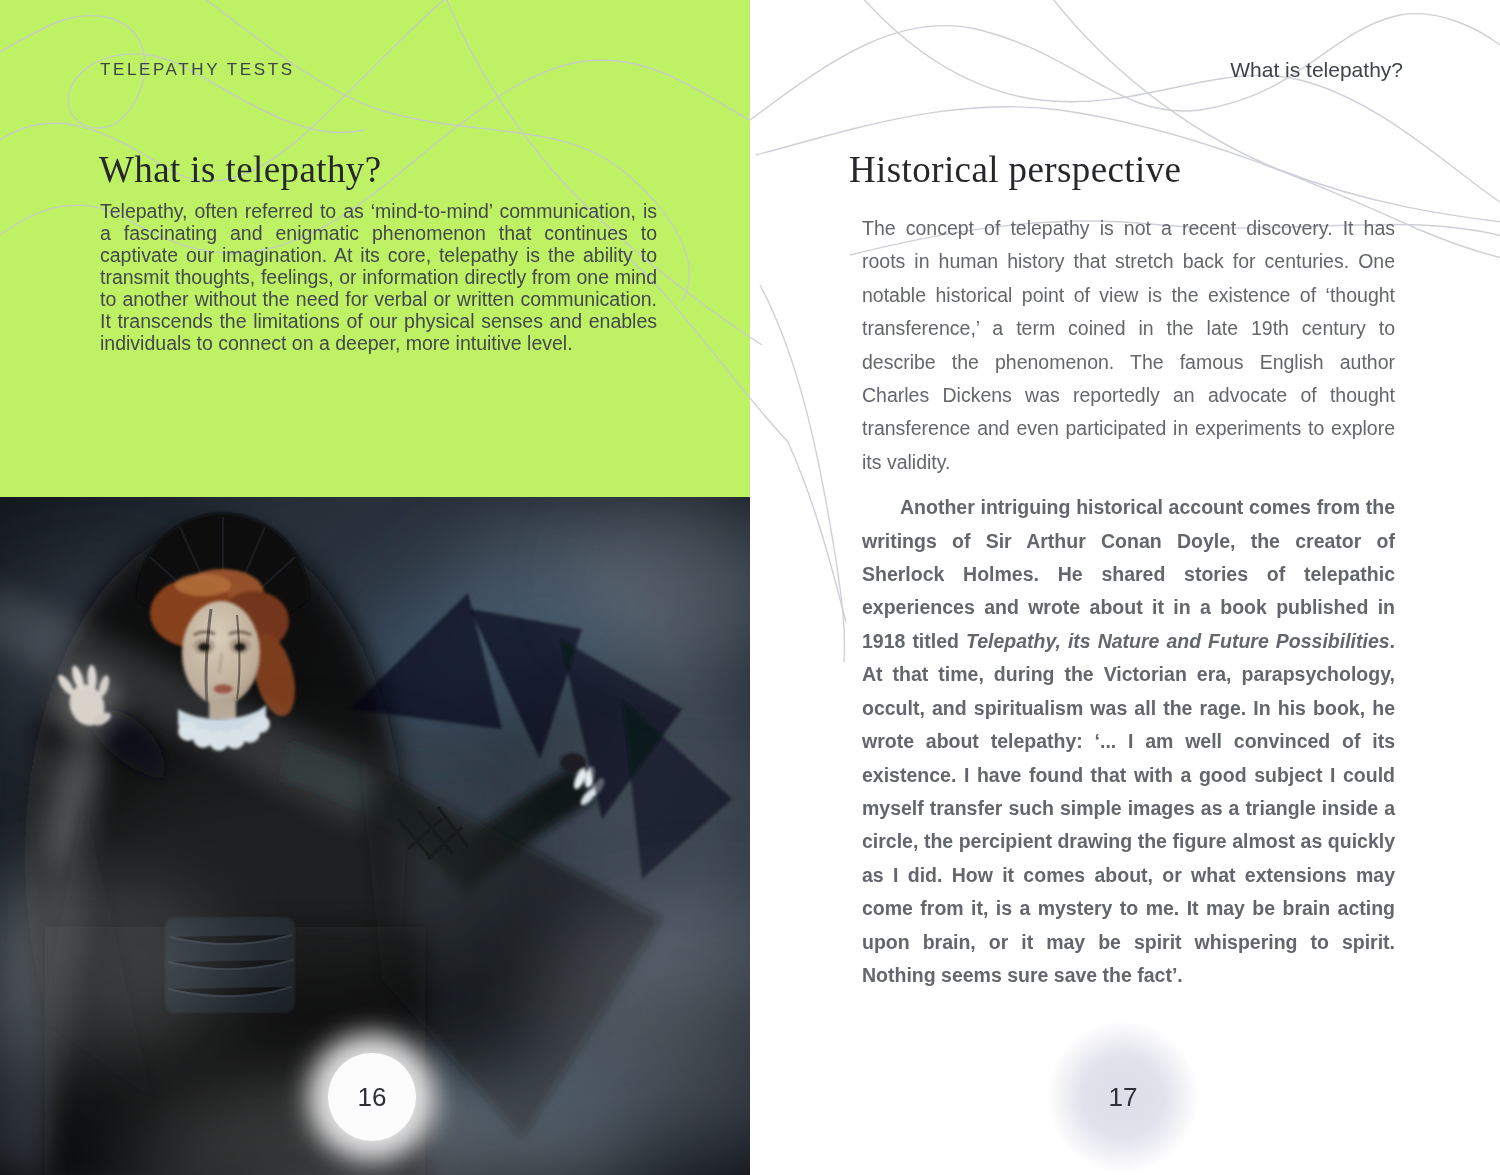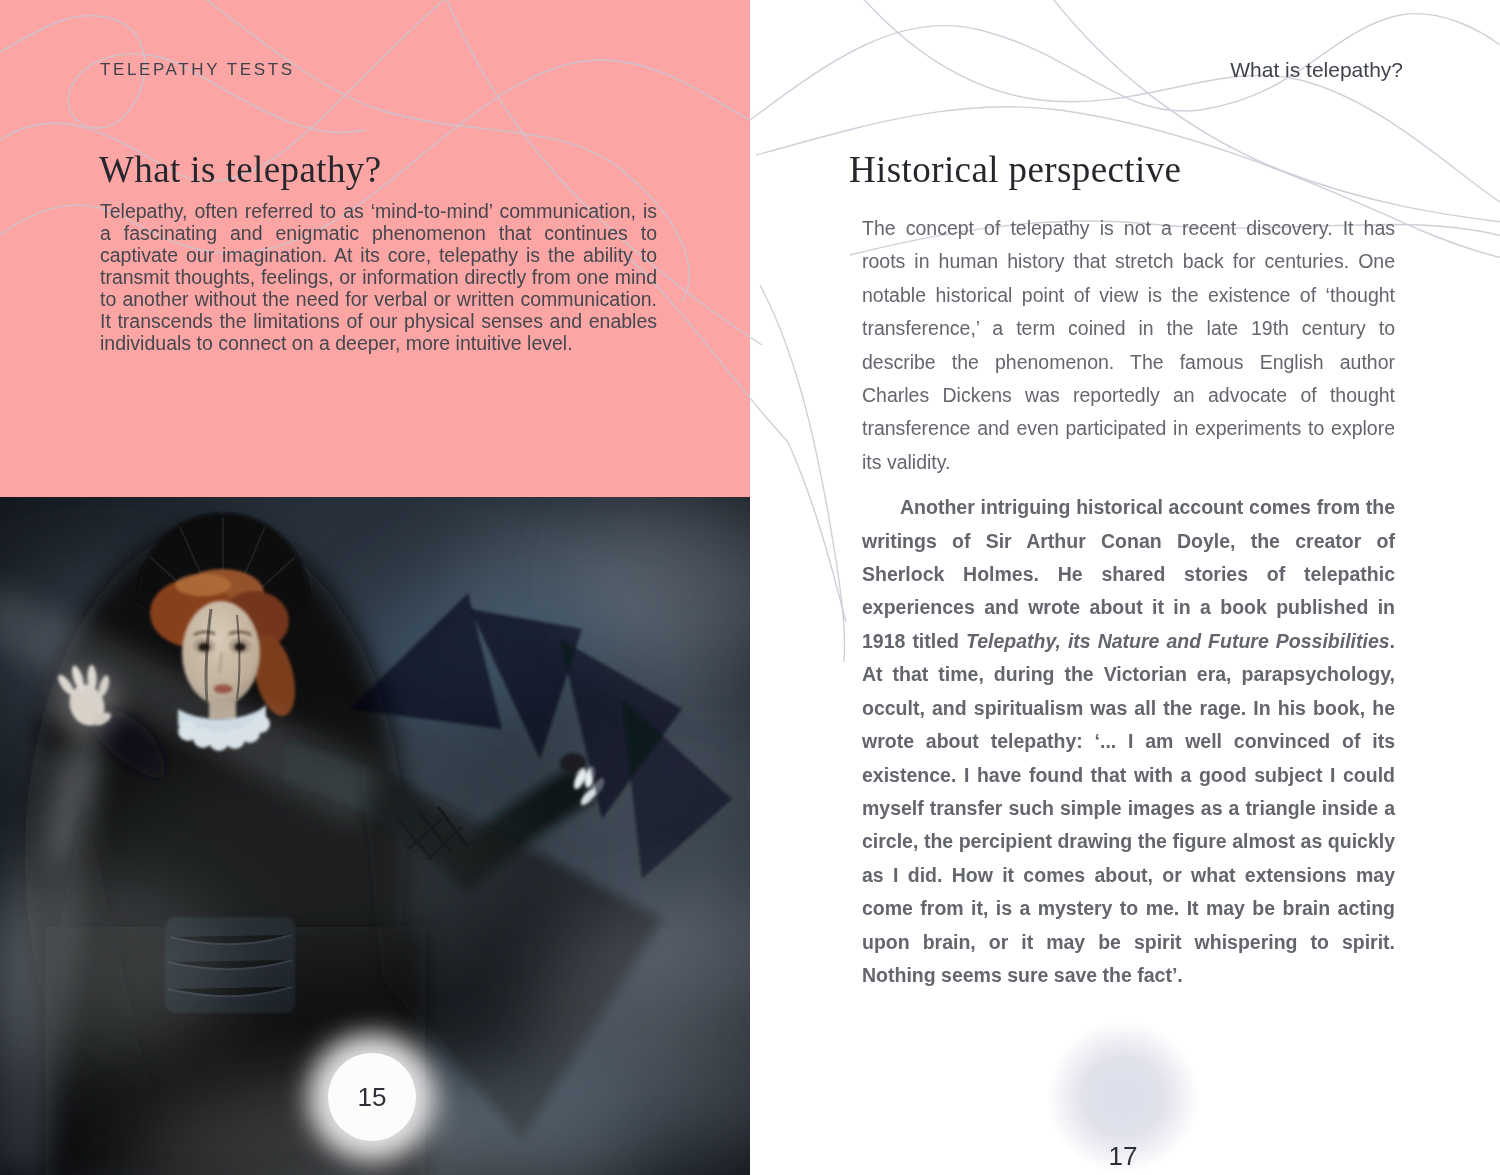--- a/index.html
+++ b/index.html
@@ -1,19 +1,19 @@
 <!DOCTYPE html>
 <html><head>
 <meta charset="utf-8">
 <style>
   html,body{margin:0;padding:0;background:#ffffff;}
   .spread{position:relative;width:1500px;height:1175px;overflow:hidden;
           font-family:"Liberation Sans",sans-serif;}
   .page{position:absolute;top:0;height:1175px;width:750px;}
-  .page.left{left:0;background:#fca5a5;}
+  .page.left{left:0;background:#bef264;}
   .page.right{left:750px;background:#ffffff;}
 
   svg.waves{position:absolute;left:0;top:0;z-index:1;pointer-events:none;}
 
   
   .running-head-left{position:absolute;left:100px;top:60px;z-index:2;
     font-size:17px;letter-spacing:2.6px;color:#3e424a;font-weight:400;}
   .heading{position:absolute;left:99px;top:148px;z-index:2;
     font-family:"Liberation Serif",serif;font-weight:400;font-size:37px;
     letter-spacing:.4px;color:#26272c;}
@@ -31,21 +31,21 @@
   .running-head-right{position:absolute;right:97px;top:58px;z-index:2;
     font-size:21px;color:#3e424a;}
   .body-right{position:absolute;left:100px;top:200px;width:557px;z-index:2;
     font-size:19.5px;line-height:33.4px;color:#64666d;text-align:justify;}
   .body-right p{margin:12px;}
   .body-right p.ind{text-indent:38px;font-weight:bold;}
   .it{font-style:italic;}
   .pagenum-right{position:absolute;left:298px;top:1022px;width:150px;height:150px;
     z-index:2;border-radius:50%;
     background:radial-gradient(circle,#dcdee9 0%,#e1e2ec 38%,rgba(226,227,238,0) 72%);
-    display:flex;align-items:flex-end;justify-content:center;
+    display:flex;align-items:center;justify-content:center;
     font-size:26px;color:#2e3037;}
 </style>
 </head>
 <body>
 
 <div class="spread">
 
   <div class="page left">
     <div class="running-head-left">TELEPATHY TESTS</div>
     <div class="heading">What is telepathy?</div>
@@ -197,21 +197,21 @@
           <ellipse cx="380" cy="660" rx="260" ry="85" fill="#cfd4da" opacity="0.24"></ellipse>
           <ellipse cx="705" cy="520" rx="180" ry="120" fill="#c7cdd4" opacity="0.2"></ellipse>
           <ellipse cx="720" cy="80" rx="140" ry="90" fill="#c7cdd4" opacity="0.16"></ellipse>
           <ellipse cx="300" cy="370" rx="220" ry="120" fill="#aeb8c2" opacity="0.1"></ellipse>
         </g>
         <rect width="750" height="678" fill="url(#vinG)"></rect>
       </svg>
     </div>
 
     <div class="pagenum-left">
-      <span>15</span>
+      <span>16</span>
     </div>
   </div>
 
   <div class="page right">
     <div class="running-head-right">What is telepathy?</div>
     <div class="heading">Historical perspective</div>
 
     <div class="body-right">
       <p>The concept of telepathy is not a recent discovery. It has roots in human history that stretch back for centuries. One notable historical point of view is the existence of ‘thought transference,’ a term coined in the late 19th century to describe the phenomenon. The famous English author Charles Dickens was reportedly an advocate of thought transference and even participated in experiments to explore its validity.</p>
       <p class="ind"><span>Another intriguing historical account comes from the writings of Sir Arthur Conan Doyle, the creator of Sherlock Holmes. He shared stories of telepathic experiences and wrote about it in a book published in 1918 titled </span><span class="it">Telepathy, its Nature and Future Possibilities</span><span>. At that time, during the Victorian era, parapsychology, occult, and spiritualism was all the rage. In his book, he wrote about telepathy: ‘... I am well convinced of its existence. I have found that with a good subject I could myself transfer such simple images as a triangle inside a circle, the percipient drawing the figure almost as quickly as I did. How it comes about, or what extensions may come from it, is a mystery to me. It may be brain acting upon brain, or it may be spirit whispering to spirit. Nothing seems sure save the fact’.</span></p>

